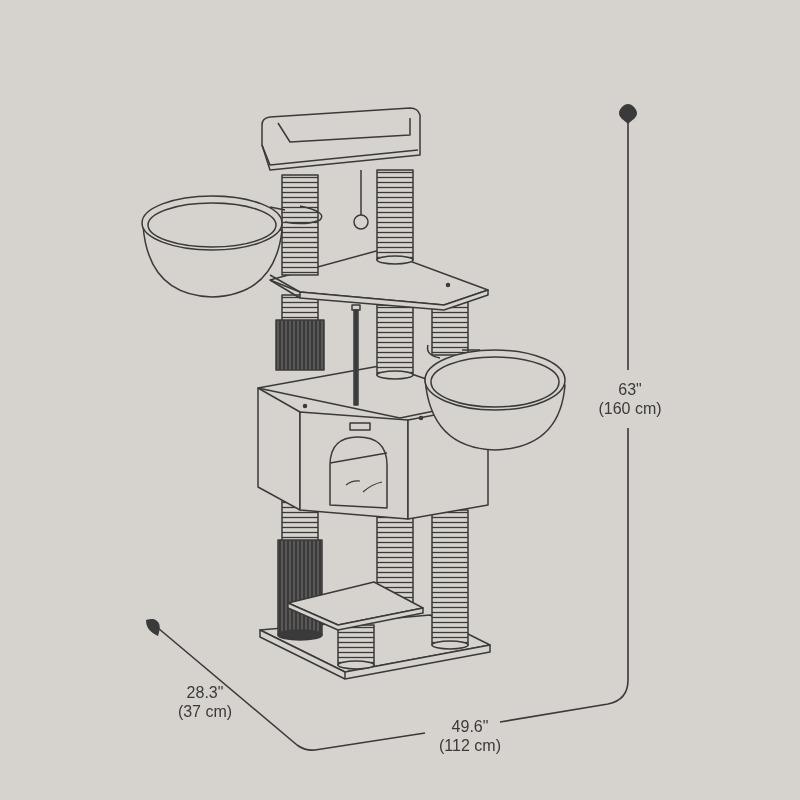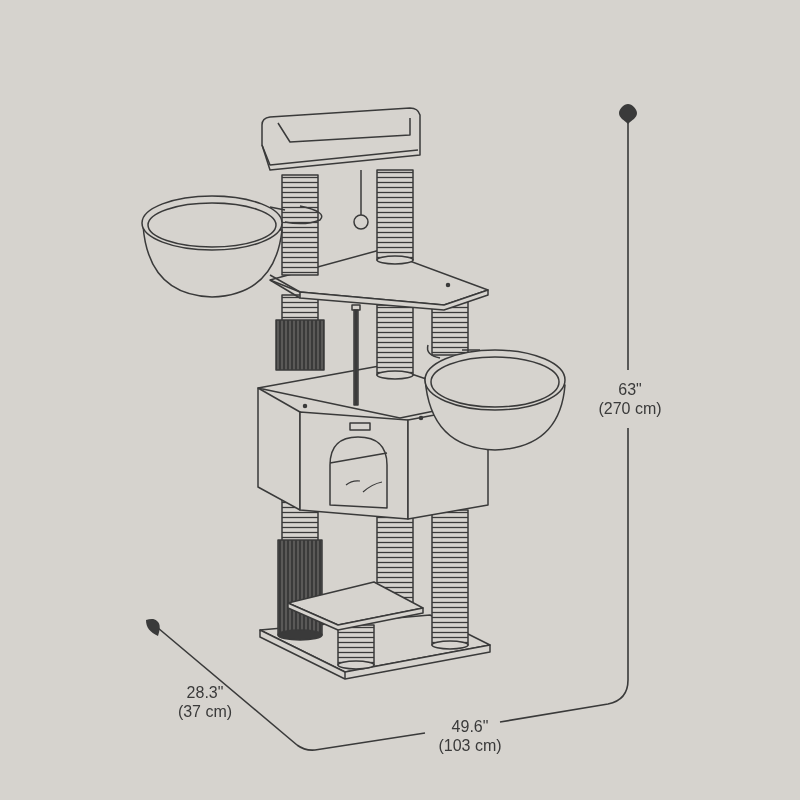--- a/index.html
+++ b/index.html
@@ -150,23 +150,23 @@
         <path d="M425 378 Q430 448 495 450 Q560 448 565 385 Z"></path>
         <ellipse cx="495" cy="380" rx="70" ry="30"></ellipse>
         <ellipse cx="495" cy="382" rx="64" ry="25" fill="none"></ellipse>
         <path d="M428 345 Q425 355 440 358 M480 350 L462 350" fill="none"></path>
       </g>
     </g>
   </svg>
 
   <div id="label-height" class="dim-label">
     <span>63"</span>
-    <span>(270 cm)</span>
+    <span>(160 cm)</span>
   </div>
   <div id="label-depth" class="dim-label">
     <span>28.3"</span>
     <span>(37 cm)</span>
   </div>
   <div id="label-width" class="dim-label">
     <span>49.6"</span>
-    <span>(103 cm)</span>
+    <span>(112 cm)</span>
   </div>
 </div>
 
 </body></html>

